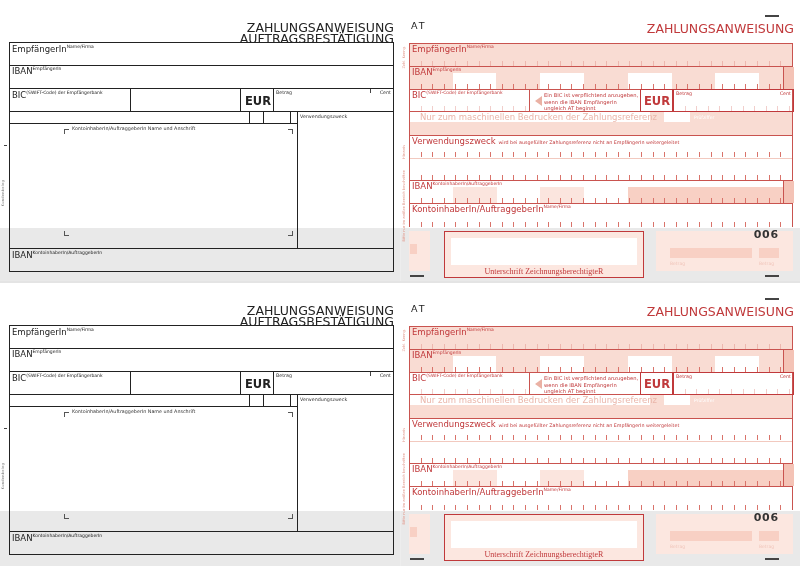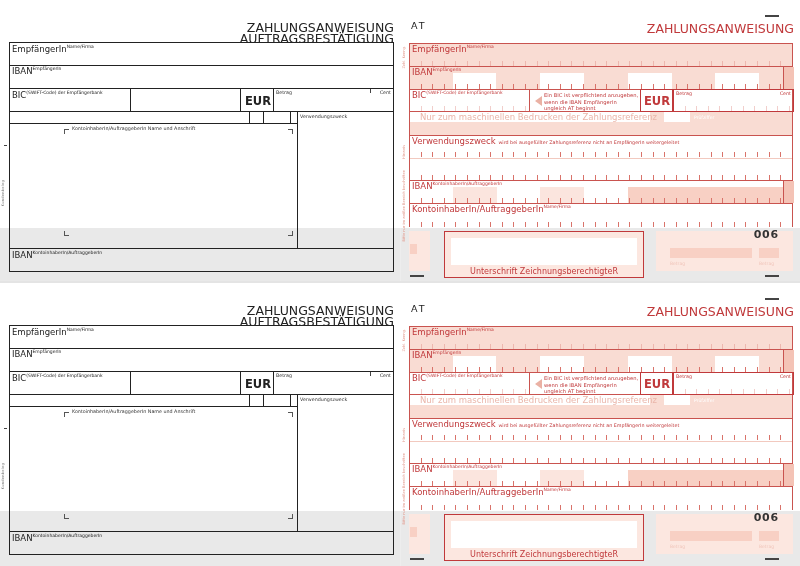--- a/index.html
+++ b/index.html
@@ -42,21 +42,21 @@
     background-image: repeating-linear-gradient(90deg, transparent 0 10.6px, #d9736a 10.6px 11.6px); }
   .white-seg { position: absolute; top: 6px; bottom: 0; background: #fff; }
   .dark-seg  { position: absolute; top: 6px; bottom: 0; background: #f4c3b6; }
   .note { position: absolute; font-size: 5.2px; line-height: 6.5px; color: #c0393b; }
   .arrow-left { position: absolute; width: 0; height: 0; border-top: 5px solid transparent; border-bottom: 5px solid transparent; border-right: 7px solid #eab1a4; }
   .eur-red { position: absolute; font-weight: bold; font-size: 11.5px; color: #c0393b; }
   .faint { position: absolute; font-size: 8.5px; color: #eab6aa; white-space: nowrap; padding-left: 8px; }
   .faint-small { position: absolute; font-size: 4.5px; color: #f0c5ba; white-space: nowrap; }
   .side-red { position: absolute; font-size: 3.6px; color: #e39a8e; writing-mode: vertical-rl; transform: rotate(180deg); }
 
-  .sign-box { position: absolute; left: 44px; top: 231px; width: 200px; height: 47px; border: 1.2px solid #c0393b; background: #fce7e0; }
+  .sign-box { position: absolute; left: 44px; top: 231px; width: 200px; height: 47px; border: 1.2px solid #c0393b; background: #fce7e0; font-family: Liberation Serif, serif; }
   .sign-inner { position: absolute; left: 6px; top: 6px; width: 186px; height: 27px; background: #fff; }
   .sign-lbl { position: absolute; left: 0; right: 0; bottom: 1px; text-align: center; font-size: 8px; color: #c0393b; }
 
   .left-stub { position: absolute; left: 9px; top: 231px; width: 21px; height: 40px; background: #fce7e0; }
   .left-stub-inner { position: absolute; left: 1px; top: 13px; width: 7px; height: 10px; background: #f8d0c4; }
 
   .amount-panel { position: absolute; left: 256px; top: 231px; width: 137px; height: 40px; background: #fce7e0; }
   .code-006 { position: absolute; right: 21px; top: 228px; font-size: 11px; font-weight: bold; color: #333; letter-spacing: .8px; }
   .amt-field1 { position: absolute; left: 270px; top: 248px; width: 82px; height: 10px; background: #f8d0c4; }
   .amt-field2 { position: absolute; left: 359px; top: 248px; width: 20px; height: 10px; background: #f8d0c4; }

